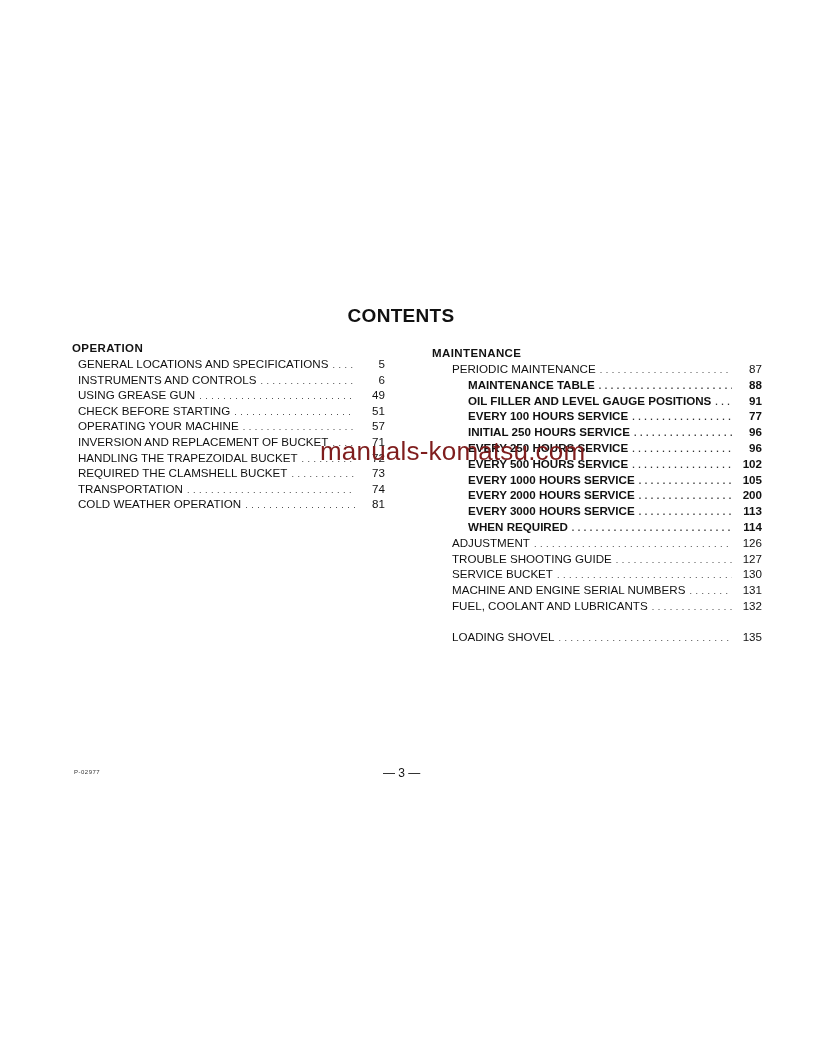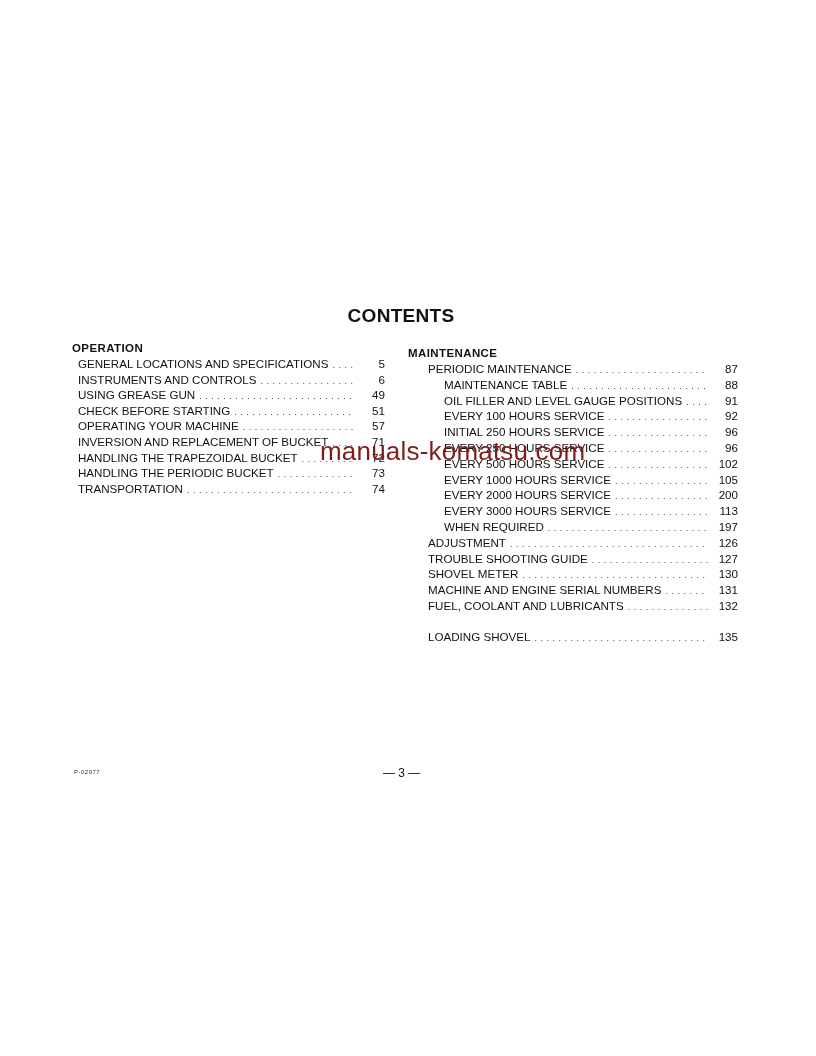--- a/index.html
+++ b/index.html
@@ -2,31 +2,31 @@
 <html><head>
 <meta charset="utf-8">
 <style>
   html, body { margin:0; padding:0; background:#ffffff; }
   body { width:816px; height:1056px; position:relative; overflow:hidden;
          font-family:"Liberation Sans", "DejaVu Sans", sans-serif; color:#111; }
   .title { position:absolute; left:0; width:802px; top:305px; text-align:center;
            font-weight:bold; font-size:19px; letter-spacing:0.3px; }
   .col { position:absolute; }
   .col-left { left:78px; top:341px; width:307px; }
-  .col-right { left:428px; top:346px; width:310px; }
+  .col-right { left:452px; top:346px; width:310px; }
   .heading { text-align:left; font-weight:bold; font-size:11.5px; letter-spacing:0.4px; height:15px; line-height:15px; }
   .col-left .heading { margin-left:-6px; }
   .col-right .heading { margin-left:-20px; }
   .row { display:flex; align-items:baseline; font-size:11.6px; height:15.6px; line-height:15.6px; white-space:nowrap;justify-content:center; }
   .col-right .row { height:15.8px; line-height:15.8px; }
   .row .label { flex:0 0 auto; }
   .row .dots { flex:1 1 auto; overflow:hidden; margin:0 4px; color:#333; letter-spacing:2.4px; font-size:9px; }
   .row .dots::before { content:". . . . . . . . . . . . . . . . . . . . . . . . . . . . . . . . . . . . . . . . . . . . . . . . . ."; letter-spacing:0.5px; }
   .row .page { flex:0 0 26px; text-align:right; }
-  .indent { padding-left:16px; }
+  .indent { padding-left:16px;font-weight:bold; }
   .gap { height:15px; }
   .watermark { position:absolute; left:320px; top:436px; font-size:26px; color:#7f1d1d;
                font-family:"Liberation Sans", sans-serif; letter-spacing:0.2px; }
   .footer-code { position:absolute; left:74px; top:769px; font-size:6px; color:#333; letter-spacing:0.5px; }
   .page-number { position:absolute; left:383px; top:766px; font-size:12px; }
 </style>
 </head>
 <body>
 
 <div class="title">CONTENTS</div>
@@ -62,28 +62,33 @@
       <span class="label">INVERSION AND REPLACEMENT OF BUCKET</span>
       <span class="dots"></span>
       <span class="page">71</span>
     </div>
   <div class="row">
       <span class="label">HANDLING THE TRAPEZOIDAL BUCKET</span>
       <span class="dots"></span>
       <span class="page">72</span>
     </div>
   <div class="row">
-      <span class="label">HANDLING THE PERIODIC BUCKET</span>
+      <span class="label">REQUIRED THE CLAMSHELL BUCKET</span>
       <span class="dots"></span>
       <span class="page">73</span>
     </div>
   <div class="row">
       <span class="label">TRANSPORTATION</span>
       <span class="dots"></span>
       <span class="page">74</span>
+    </div>
+  <div class="row">
+      <span class="label">COLD WEATHER OPERATION</span>
+      <span class="dots"></span>
+      <span class="page">81</span>
     </div>
 </div>
 
 <div class="col col-right">
   <div class="heading">MAINTENANCE</div>
   <div class="row">
       <span class="label">PERIODIC MAINTENANCE</span>
       <span class="dots"></span>
       <span class="page">87</span>
     </div>
@@ -93,21 +98,21 @@
       <span class="page">88</span>
     </div>
   <div class="row indent">
       <span class="label">OIL FILLER AND LEVEL GAUGE POSITIONS</span>
       <span class="dots"></span>
       <span class="page">91</span>
     </div>
   <div class="row indent">
       <span class="label">EVERY 100 HOURS SERVICE</span>
       <span class="dots"></span>
-      <span class="page">92</span>
+      <span class="page">77</span>
     </div>
   <div class="row indent">
       <span class="label">INITIAL 250 HOURS SERVICE</span>
       <span class="dots"></span>
       <span class="page">96</span>
     </div>
   <div class="row indent">
       <span class="label">EVERY 250 HOURS SERVICE</span>
       <span class="dots"></span>
       <span class="page">96</span>
@@ -128,34 +133,34 @@
       <span class="page">200</span>
     </div>
   <div class="row indent">
       <span class="label">EVERY 3000 HOURS SERVICE</span>
       <span class="dots"></span>
       <span class="page">113</span>
     </div>
   <div class="row indent">
       <span class="label">WHEN REQUIRED</span>
       <span class="dots"></span>
-      <span class="page">197</span>
+      <span class="page">114</span>
     </div>
   <div class="row">
       <span class="label">ADJUSTMENT</span>
       <span class="dots"></span>
       <span class="page">126</span>
     </div>
   <div class="row">
       <span class="label">TROUBLE SHOOTING GUIDE</span>
       <span class="dots"></span>
       <span class="page">127</span>
     </div>
   <div class="row">
-      <span class="label">SHOVEL METER</span>
+      <span class="label">SERVICE BUCKET</span>
       <span class="dots"></span>
       <span class="page">130</span>
     </div>
   <div class="row">
       <span class="label">MACHINE AND ENGINE SERIAL NUMBERS</span>
       <span class="dots"></span>
       <span class="page">131</span>
     </div>
   <div class="row">
       <span class="label">FUEL, COOLANT AND LUBRICANTS</span>

